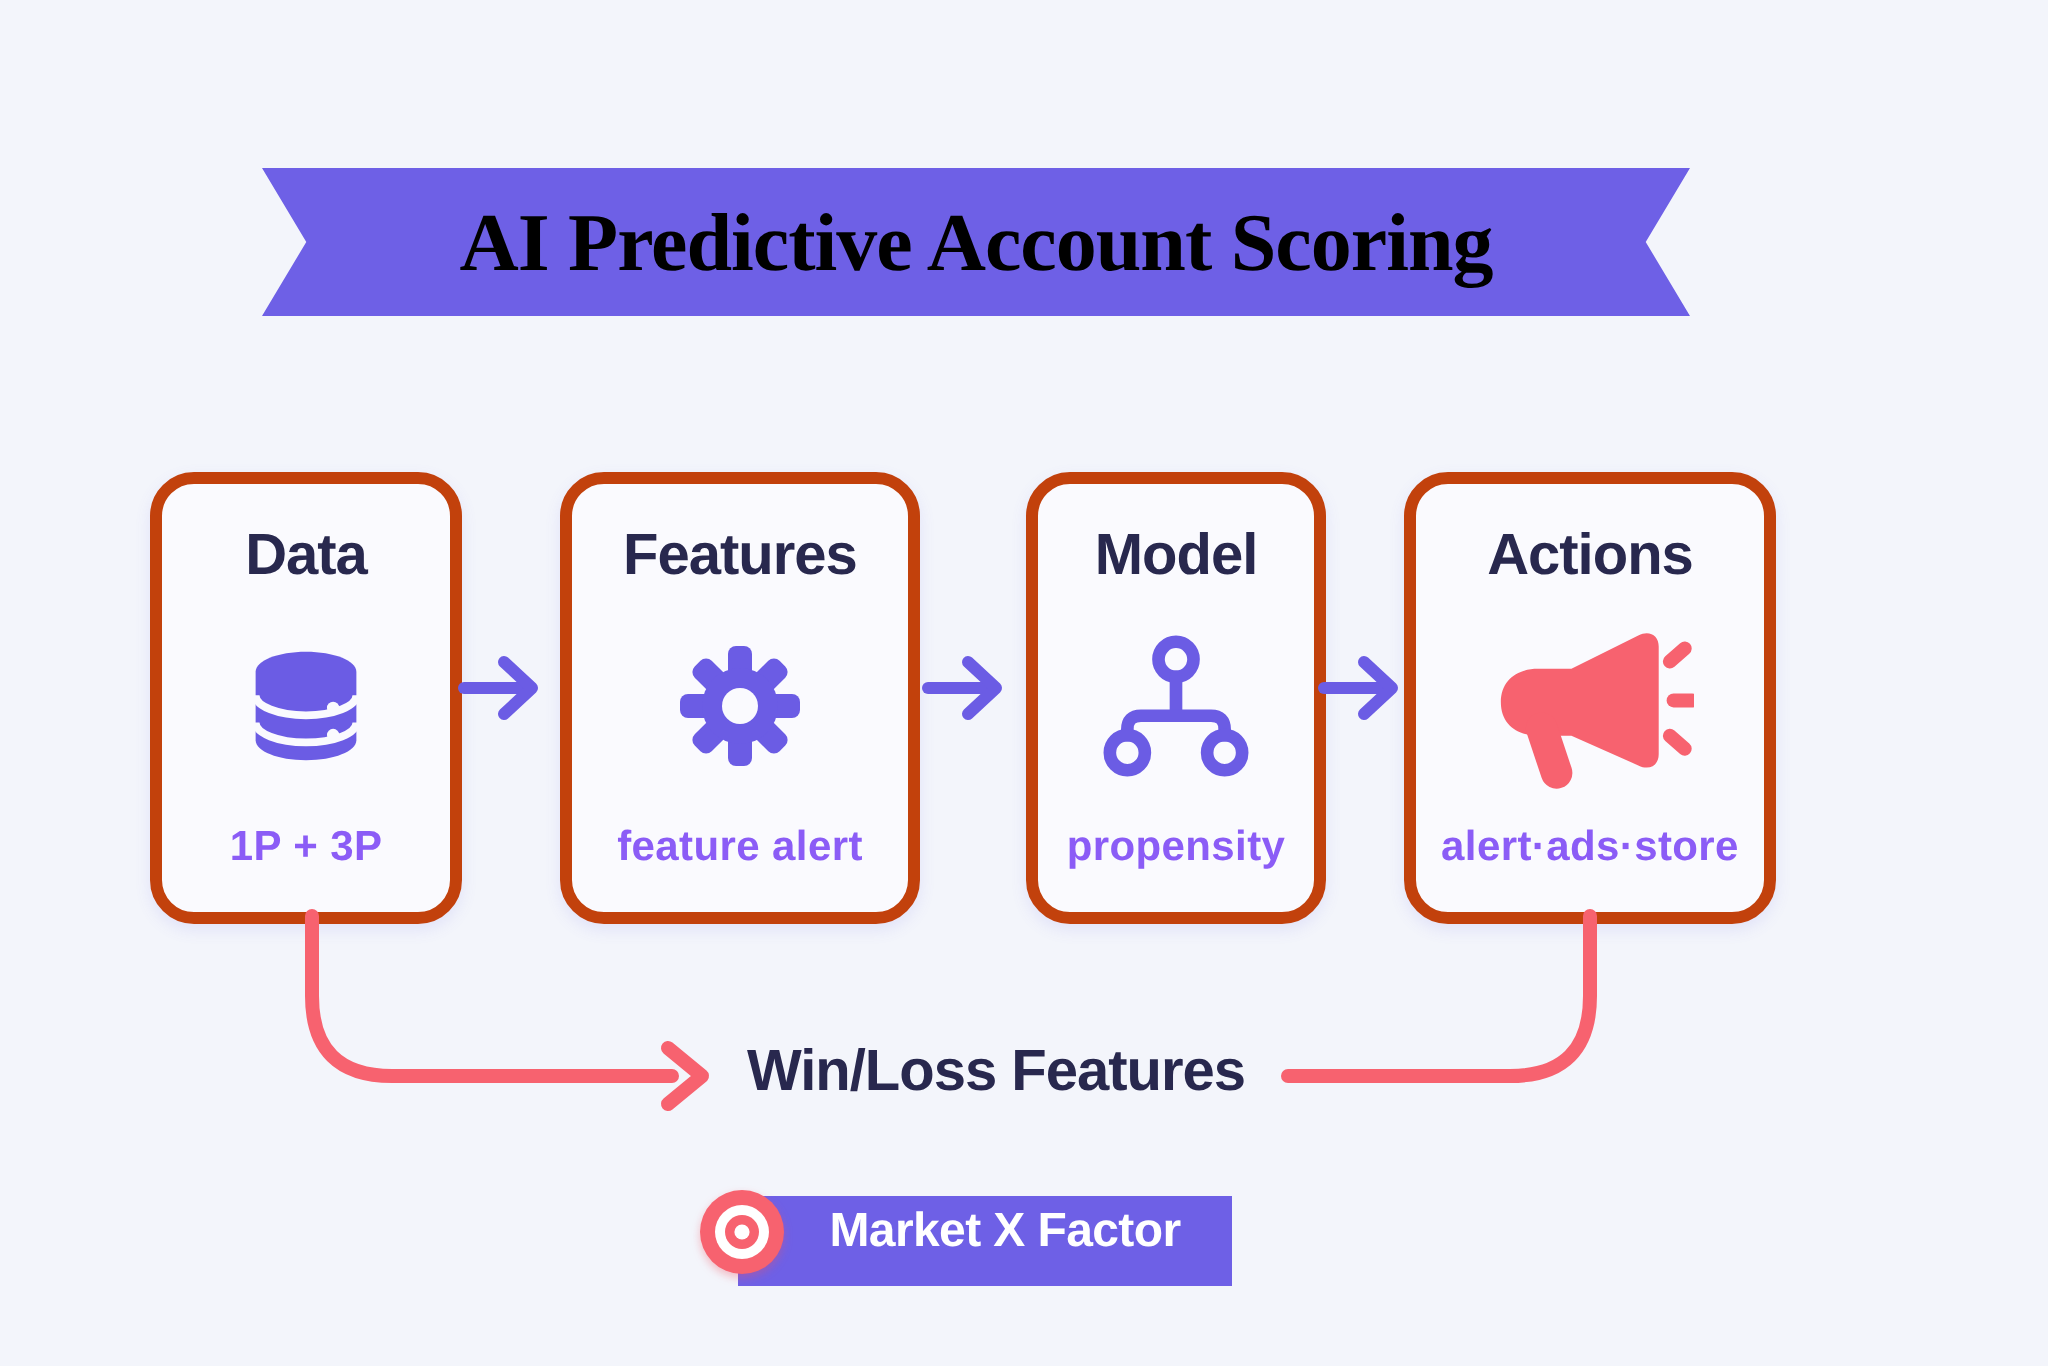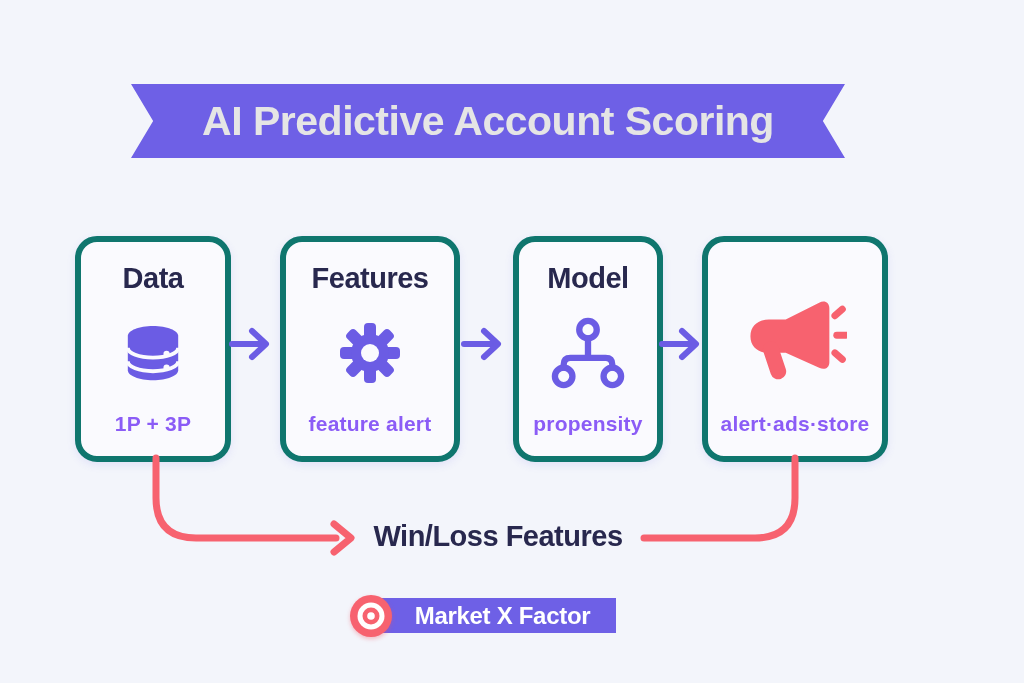--- a/index.html
+++ b/index.html
@@ -9,27 +9,27 @@
     font-family:"Liberation Sans", sans-serif;
   }
   
   .ribbon{
     position:absolute;left:131px;top:84px;width:714px;height:74px;
     background:#6E60E6;
     clip-path:polygon(0 0,100% 0,96.9% 50%,100% 100%,0 100%,3.1% 50%);
     display:flex;align-items:center;justify-content:center;
   }
   .ribbon h1{
-    margin:0;color:#e5e5e5;font-size:41px;font-weight:800;
-    letter-spacing:-0.5px;white-space:nowrap;
+    margin:0;color:#000000;font-size:41px;font-weight:800;
+    letter-spacing:-0.5px;white-space:nowrap;font-family:Liberation Serif, serif;
   }
   
   .card{
     position:absolute;top:236px;height:226px;box-sizing:border-box;
-    background:#FAFAFE;border:6px solid #0f766e;border-radius:22px;
+    background:#FAFAFE;border:6px solid #c2410c;border-radius:22px;
     display:flex;flex-direction:column;align-items:center;justify-content:space-between;
     padding:21px 6px 20px 6px;
     box-shadow:0 3px 8px rgba(110,96,230,0.12);
   }
   .card-title{font-size:29px;font-weight:800;color:#28284E;letter-spacing:-0.5px;line-height:1.05;}
   .card-icon{flex:1;display:flex;align-items:center;justify-content:center;}
   .card-sub{font-size:21px;font-weight:700;color:#8b5cf6;white-space:nowrap;letter-spacing:0.2px;}
   #card-data{left:75px;width:156px;}
   #card-features{left:280px;width:180px;}
   #card-model{left:513px;width:150px;}
@@ -38,21 +38,21 @@
   .flow-arrow{position:absolute;top:324px;}
   #arrow-1{left:229px;} #arrow-2{left:461px;} #arrow-3{left:659px;}
   
   .feedback-svg{position:absolute;left:0;top:448px;}
   .feedback-label{
     position:absolute;left:358px;top:520px;width:280px;text-align:center;
     font-size:29px;font-weight:800;color:#28284E;letter-spacing:-0.5px;white-space:nowrap;
   }
   
   .brand-rect{
-    position:absolute;left:369px;top:598px;width:247px;height:35px;
+    position:absolute;left:369px;top:598px;width:247px;height:45px;
     background:#6E60E6;color:#FFFFFF;font-size:24px;font-weight:700;
     line-height:35px;text-align:center;padding-left:20px;box-sizing:border-box;
     letter-spacing:-0.3px;white-space:nowrap;
   }
   .brand-target{position:absolute;left:348px;top:593px;filter:drop-shadow(0 2px 2px rgba(240,80,95,0.35));}
 </style>
 </head>
 <body>
 
 <div class="stage">
@@ -104,20 +104,21 @@
         <path d="M40 22 V42"></path>
         <path d="M15 52 V49 Q15 42 22 42 H58 Q65 42 65 49 V52"></path>
         <circle cx="15" cy="61" r="9"></circle>
         <circle cx="65" cy="61" r="9"></circle>
       </svg>
     </div>
     <div class="card-sub">propensity</div>
   </div>
 
   <div class="card" id="card-actions">
+    <div class="card-title">Actions</div>
     <div class="card-icon">
       <svg width="104" height="90" viewBox="0 0 112 96" aria-hidden="true">
         <path d="M8 46 C8 34 17 28 28 28 H46 L82 10 C88 7 93 10 93 16 V74 C93 80 88 83 82 80 L46 64 H28 C17 64 8 58 8 46 Z" fill="#F7626F"></path>
         <path d="M30 60 L38 84" stroke="#F7626F" stroke-width="17" stroke-linecap="round"></path>
         <g stroke="#F7626F" stroke-width="7.5" stroke-linecap="round" fill="none">
           <path d="M99 24 L107 17"></path>
           <path d="M101 45 H111"></path>
           <path d="M99 64 L107 71"></path>
         </g>
       </svg>

